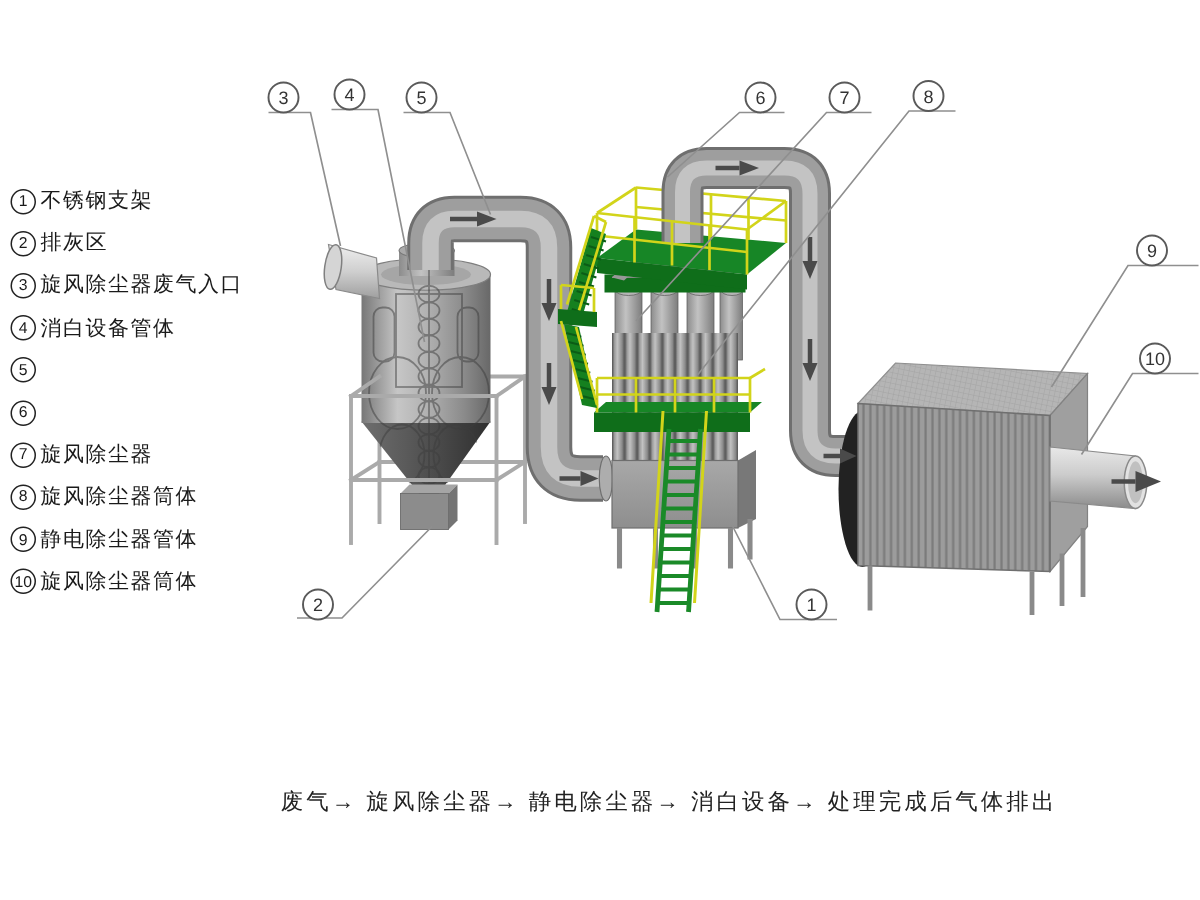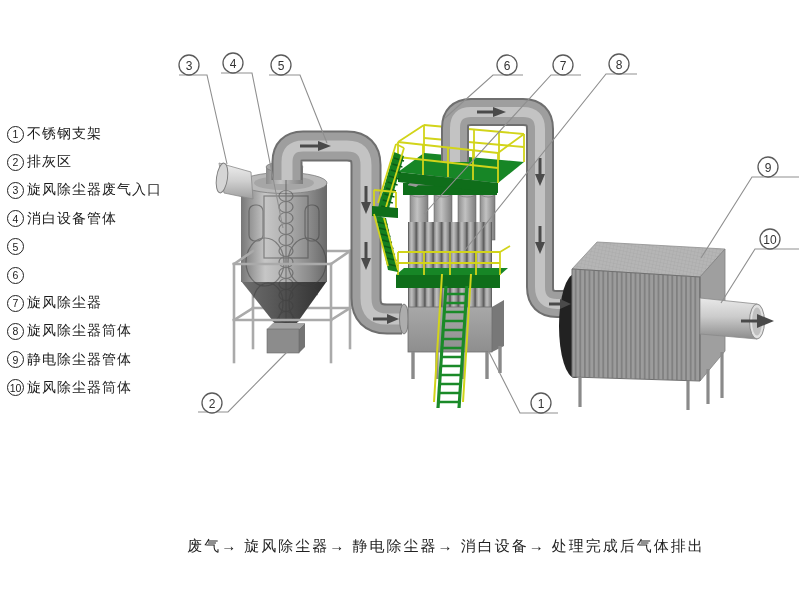--- a/index.html
+++ b/index.html
@@ -10,21 +10,21 @@
   }
   html,body{margin:0;padding:0;background:#fff;}
   .stage{position:relative;width:800px;height:600px;background:var(--background);
          font-family:"Liberation Sans","DejaVu Sans",sans-serif;overflow:hidden;}
   .diagram-svg{position:absolute;left:0;top:0;}
   .legend{position:absolute;left:7px;top:120px;color:var(--text-color);}
   .legend-row{height:28.2px;display:flex;align-items:center;white-space:nowrap;}
   .lnum{display:inline-flex;width:15px;height:15px;border:1.3px solid #222;border-radius:50%;
         align-items:center;justify-content:center;font-size:10.5px;margin-right:3px;flex:0 0 auto;}
   .llabel{font-size:14px;letter-spacing:1px;}
-  .caption{position:absolute;left:92px;top:537px;width:708px;text-align:center;
+  .caption{position:absolute;left:92px;top:525px;width:708px;text-align:center;
            font-size:15px;letter-spacing:2px;color:#222;}
   .leader{stroke:var(--leader-line);stroke-width:1.1;fill:none;}
   .callout-circle{fill:#fff;stroke:#5a5a5a;stroke-width:1.3;}
   .callout-num{font-size:12px;fill:#333;text-anchor:middle;font-family:"Liberation Sans","DejaVu Sans",sans-serif;}
   .arrow{stroke:var(--arrow-gray);stroke-width:3;}
   .arrowhead{fill:var(--arrow-gray);stroke:none;}
   .truss{stroke:#aaaaaa;stroke-width:2.6;stroke-linecap:square;}
   .yellow{stroke:var(--railing-yellow);stroke-width:1.8;fill:none;}
 </style>
 </head>

